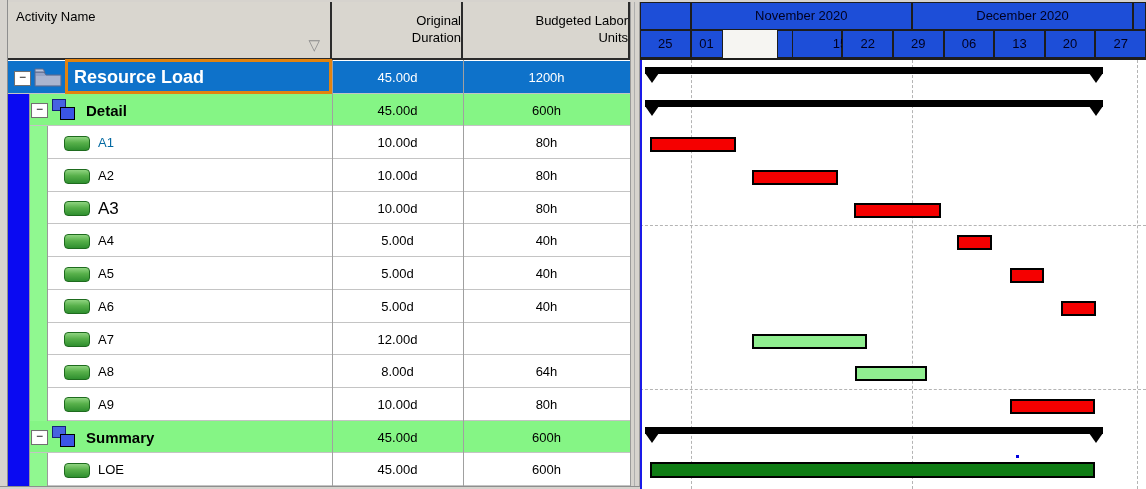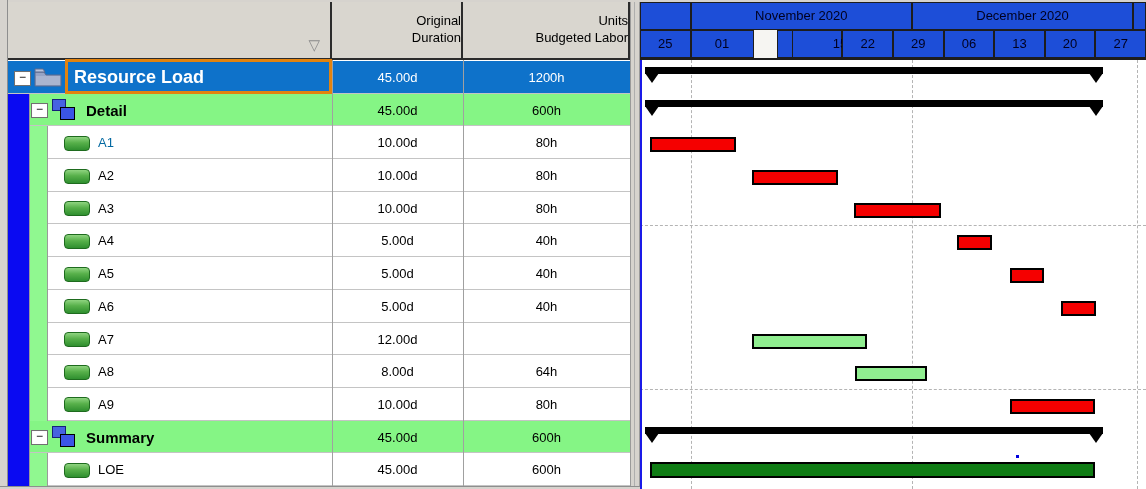--- a/index.html
+++ b/index.html
@@ -61,29 +61,30 @@
     border-right:7px solid transparent;border-top:10px solid #000;z-index:3;}
   #rel-dot{position:absolute;width:3px;height:3px;background:#0000dd;z-index:3;}
 </style>
 </head>
 <body>
 
 <div id="app">
 
   <div class="abs" id="tbl-header">
     <div class="hcell" id="hcell-name">
+      <span class="hline">Activity Name</span>
       <span id="sort-tri">▽</span>
     </div>
     <div class="hcell" id="hcell-dur">
       <span class="hline">Original</span>
       <span class="hline">Duration</span>
     </div>
     <div class="hcell" id="hcell-units">
+      <span class="hline">Budgeted Labor</span>
       <span class="hline">Units</span>
-      <span class="hline">Budgeted Labor</span>
     </div>
   </div>
 
   <div class="abs" id="tbl-body">
       <div class="strip" style="position: absolute; left: 0px; top: 33.69px; width: 22px; height: 392.31px; background: rgb(10, 10, 242); border-right: 1px solid rgb(154, 154, 154); box-sizing: border-box;"></div>
       <div class="strip" style="position: absolute; left: 22px; top: 66.38px; width: 18px; height: 294.21px; background: rgb(144, 248, 144); border-right: 1px solid rgb(154, 154, 154); box-sizing: border-box;"></div>
       <div class="strip" style="position: absolute; left: 22px; top: 393.28px; width: 18px; height: 32.69px; background: rgb(144, 248, 144); border-right: 1px solid rgb(154, 154, 154); box-sizing: border-box;"></div>
       <div class="row" style="top: 1px; height: 32.69px;">
         <div class="rowbg" style="left: 0px; width: 622px; background: rgb(14, 114, 202);"></div>
         <div class="rowline" style="left: 0px; width: 622px;"></div>
@@ -119,21 +120,21 @@
       <div class="row" style="top: 99.07px; height: 32.69px;">
         <div class="rowline" style="left: 40px; width: 582px;"></div>
         <div class="act-icon" style="left: 56px; top: 9.5px;"></div>
         <div class="rlabel" style="line-height: 33px; left: 90px; font-size: 13px; color: rgb(0, 0, 0);">A2</div>
         <div class="cellval" style="left: 324px; width: 131px; line-height: 33px; font-size: 13px; color: rgb(0, 0, 0);">10.00d</div>
         <div class="cellval" style="left: 455px; width: 167px; line-height: 33px; font-size: 13px; color: rgb(0, 0, 0);">80h</div>
       </div>
       <div class="row" style="top: 131.76px; height: 32.69px;">
         <div class="rowline" style="left: 40px; width: 582px;"></div>
         <div class="act-icon" style="left: 56px; top: 9.5px;"></div>
-        <div class="rlabel" style="line-height: 33px; left: 90px; font-size: 13px; color: rgb(0, 0, 0);">A3</div>
+        <div class="rlabel" style="line-height: 33px; left: 90px; font-size: 17px; color: rgb(0, 0, 0);">A3</div>
         <div class="cellval" style="left: 324px; width: 131px; line-height: 33px; font-size: 13px; color: rgb(0, 0, 0);">10.00d</div>
         <div class="cellval" style="left: 455px; width: 167px; line-height: 33px; font-size: 13px; color: rgb(0, 0, 0);">80h</div>
       </div>
       <div class="row" style="top: 164.45px; height: 32.69px;">
         <div class="rowline" style="left: 40px; width: 582px;"></div>
         <div class="act-icon" style="left: 56px; top: 9.5px;"></div>
         <div class="rlabel" style="line-height: 33px; left: 90px; font-size: 13px; color: rgb(0, 0, 0);">A4</div>
         <div class="cellval" style="left: 324px; width: 131px; line-height: 33px; font-size: 13px; color: rgb(0, 0, 0);">5.00d</div>
         <div class="cellval" style="left: 455px; width: 167px; line-height: 33px; font-size: 13px; color: rgb(0, 0, 0);">40h</div>
       </div>
@@ -198,21 +199,21 @@
   <div class="abs" id="splitter">
       <div class="inner"></div>
     </div>
 
   <div class="abs" id="gantt-header">
       <div class="tcell month" style="left: 50.6px; width: 221.4px;">November 2020</div>
       <div class="tcell month" style="left: 272px; width: 221px;">December 2020</div>
       <div class="tcell month" style="left: 0px; width: 50.6px;"></div>
       <div class="tcell month" style="left: 493px; width: 13px;"></div>
       <div class="tcell week" style="left: 0px; width: 50.6px;">25</div>
-      <div class="tcell week" style="left: 50.6px; width: 63px;">01</div>
+      <div class="tcell week" style="left: 50.6px; width: 32px;">01</div>
       <div class="tcell week" style="left: 101.2px; width: 50.6px; margin-left: 36px;">08</div>
       <div class="tcell week" style="left: 151.8px; width: 50.6px; padding-left: 40px;">15</div>
       <div class="tcell week" style="left: 202.4px; width: 50.6px;">22</div>
       <div class="tcell week" style="left: 253px; width: 50.6px;">29</div>
       <div class="tcell week" style="left: 303.6px; width: 50.6px;">06</div>
       <div class="tcell week" style="left: 354.2px; width: 50.6px;">13</div>
       <div class="tcell week" style="left: 404.8px; width: 50.6px;">20</div>
       <div class="tcell week" style="left: 455.4px; width: 50.6px;">27</div>
     </div>
 

